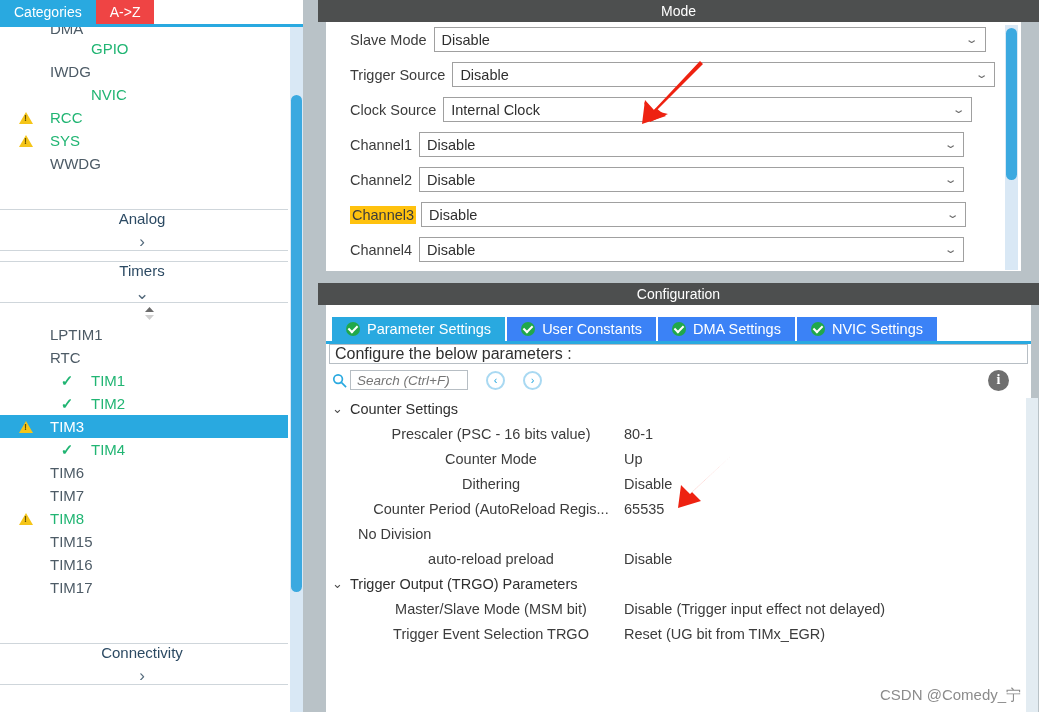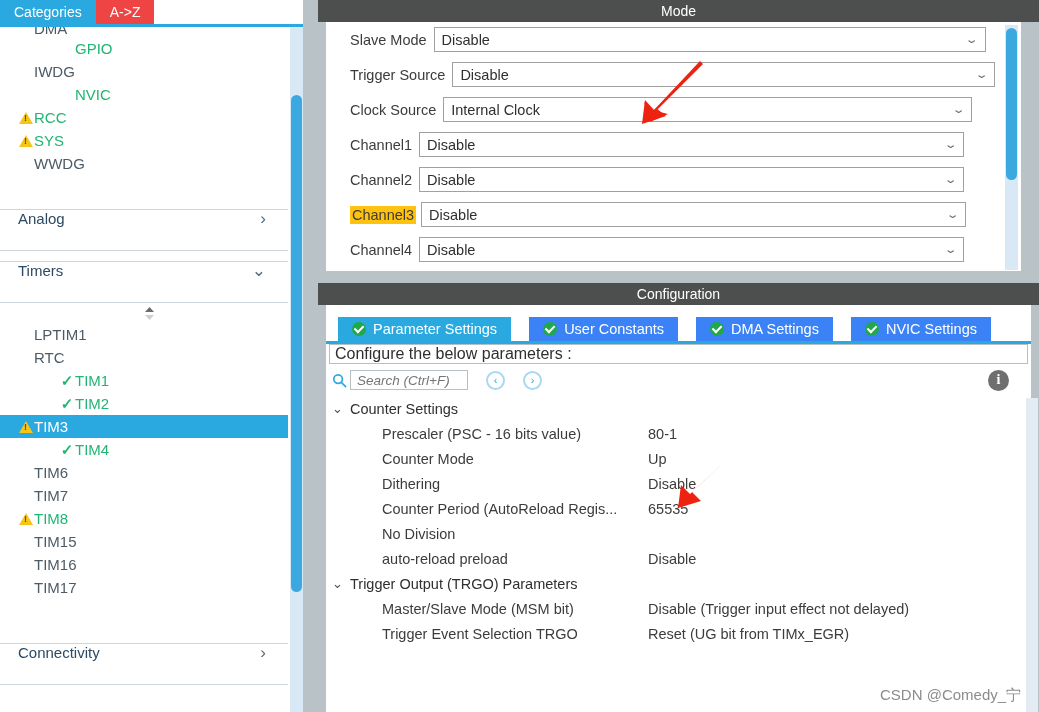--- a/index.html
+++ b/index.html
@@ -54,21 +54,21 @@
     width: 288px; height: 685px;
     overflow: hidden;
     background: #ffffff;
   }
   .tree-inner { padding-top: 0; }
 
   .periph {
     height: 23px;
     display: flex; align-items: center;
     font-size: 15px;
-    padding-left: 34px;
+    padding-left: 50px;
     color: #4d5b66;
     position: relative;
     cursor: pointer;
   }
   .periph .mark {
     position: absolute;
     left: 18px; top: 50%;
     transform: translateY(-50%);
     width: 16px; height: 16px;
     display: flex; align-items: center; justify-content: center;
@@ -99,26 +99,27 @@
   }
   .check-mk {
     color: #21b573;
     font-size: 15px;
     font-weight: bold;
     line-height: 1;
   }
 
   .group-row {
     height: 40px;
-    display: flex; justify-content: space-between;
+    display: flex; align-items: center; justify-content: space-between;
     font-size: 15px;
     color: #2c4a63;
     padding: 0 22px 0 18px;
     border-bottom: 1px solid #cfd6db;
     cursor: pointer;
+    flex-direction: column;
   }
   .group-row.topline { border-top: 1px solid #cfd6db; }
   .chev {
     color: #556b7d;
     font-size: 17px;
     line-height: 1;
   }
   .spacer-sm { height: 10px; }
   .spacer-md { height: 22px; }
   .spacer-lg { height: 34px; }
@@ -249,22 +250,21 @@
     font-size: 14.5px;
     border: none;
     display: flex; align-items: center; justify-content: center;
     cursor: pointer;
     font-family: "Liberation Sans", sans-serif;
   }
   .cfg-tabs {
     margin-top: 12px;
     display: flex;
     height: 24px;
-    padding-left: 12px;
-    gap: 16px;
+    padding-left: 6px;
   }
   .cfg-tab {
     display: flex; align-items: center;
     gap: 7px;
     font-size: 14.5px;
     padding: 0 14px;
     color: #ffffff;
     background: #3b82f6;
     margin-right: 2px;
     cursor: pointer;
@@ -364,22 +364,23 @@
   .grp-head .gchev {
     width: 18px;
     color: #4d4d4d;
     font-size: 13px;
   }
   .param-row {
     height: 25px;
     display: flex; align-items: center;
     font-size: 14.5px;
     color: #3c3c3c;
-    padding-left: 56px;
-    cursor: pointer;
+    padding-left: 32px;
+    cursor: pointer;
+    text-align: center;
   }
   .param-name {
     width: 266px;
     white-space: nowrap;
     overflow: hidden;
   }
   .param-val {
     white-space: nowrap;
     color: #3c3c3c;
   }

